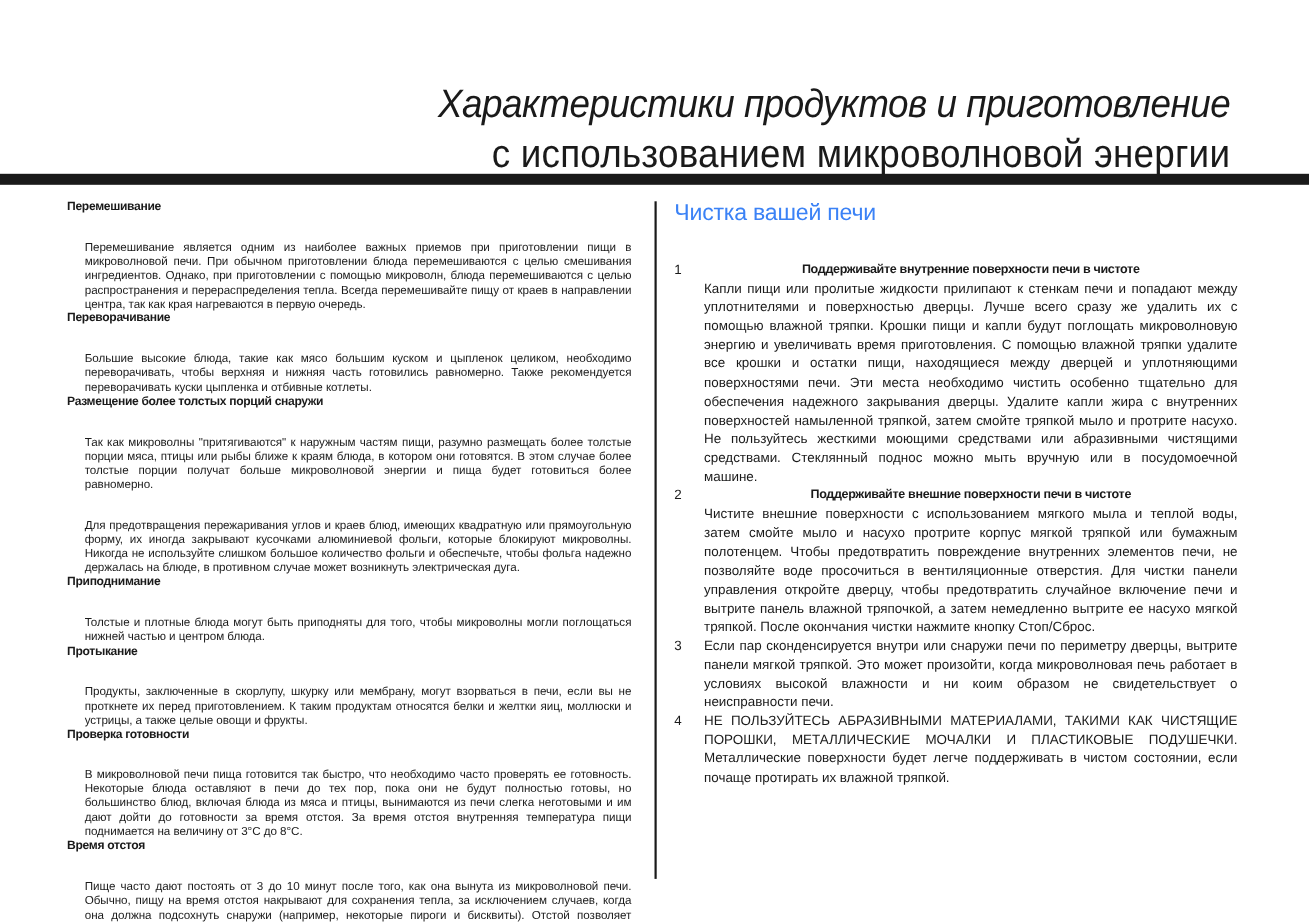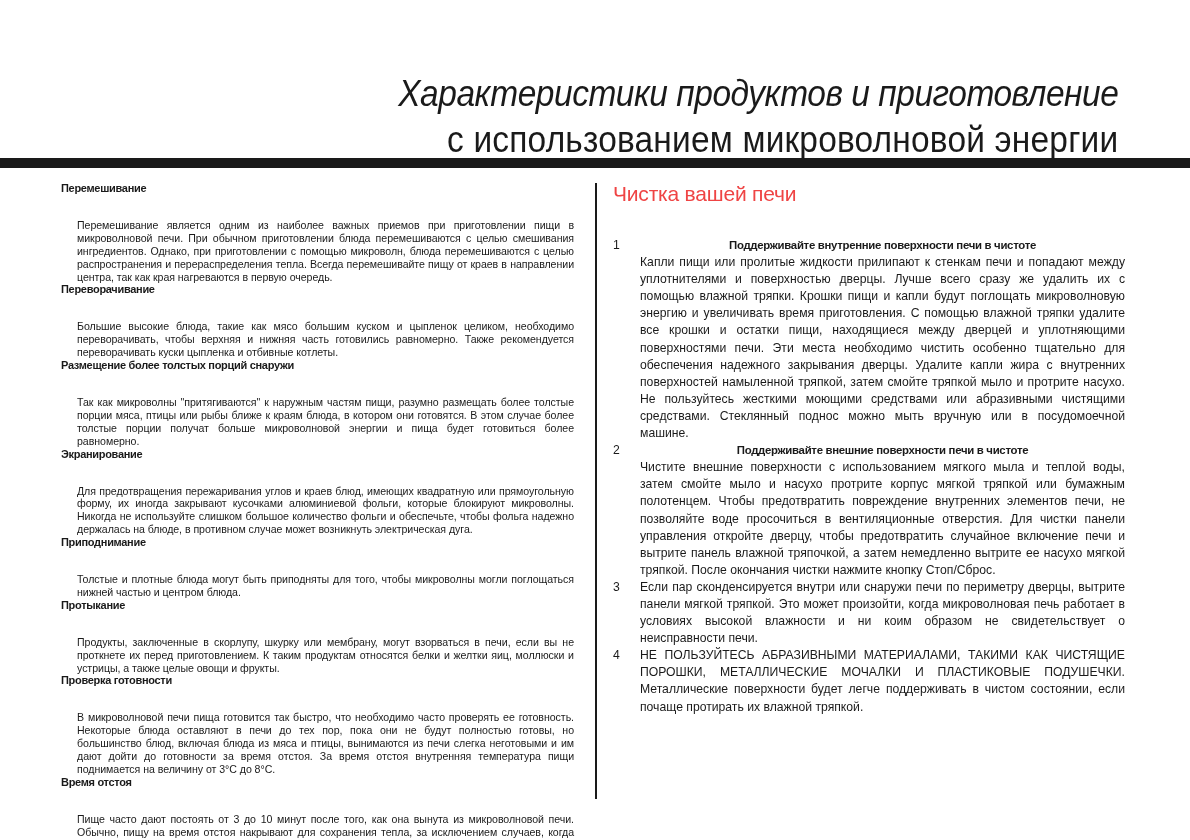--- a/index.html
+++ b/index.html
@@ -9,21 +9,21 @@
   .title-line2 { font-family: "Liberation Sans", sans-serif; font-size: 36px; line-height: 48px; color: #1a1a1a; letter-spacing: 0.2px; transform: scaleX(0.93); transform-origin: right center; white-space: nowrap; }
   .top-bar { position: absolute; left: 0; top: 158px; width: 1190px; height: 10px; background: #1a1a1a; }
 
   .left-col { position: absolute; left: 61px; top: 182px; width: 513px; font-size: 10.6px; line-height: 12.9px; }
   .sec-head { font-weight: bold; font-size: 11px; letter-spacing: -0.3px; }
   .sec-body { padding-left: 16px; text-align: justify; letter-spacing: -0.05px; margin-top: 24px; }
 
   .divider { position: absolute; left: 595px; top: 183px; width: 2px; height: 616px; background: #1a1a1a; }
 
   .right-col { position: absolute; left: 613px; top: 181px; width: 512px; }
-  .right-title { font-size: 21px; line-height: 26px; color: #ef4444; letter-spacing: -0.2px; margin-bottom: 30px; }
+  .right-title { font-size: 21px; line-height: 26px; color: #3b82f6; letter-spacing: -0.2px; margin-bottom: 30px; }
   .item { position: relative; padding-left: 27px; font-size: 12.2px; line-height: 17.1px; }
   .item-num { position: absolute; left: 0; top: 0; width: 20px; }
   .item-head { font-weight: bold; font-size: 11.4px; letter-spacing: -0.3px; text-align: center; }
   .item-body { text-align: justify; }
 </style>
 </head>
 <body>
 
 <div class="title-block">
   <div class="title-line1">Характеристики продуктов и приготовление</div>
@@ -39,21 +39,20 @@
   </div>
   <div>
     <div class="sec-head">Переворачивание</div>
     <div class="sec-body">Большие высокие блюда, такие как мясо большим куском и цыпленок целиком, необходимо переворачивать, чтобы верхняя и нижняя часть готовились равномерно. Также рекомендуется переворачивать куски цыпленка и отбивные котлеты.</div>
   </div>
   <div>
     <div class="sec-head">Размещение более толстых порций снаружи</div>
     <div class="sec-body">Так как микроволны "притягиваются" к наружным частям пищи, разумно размещать более толстые порции мяса, птицы или рыбы ближе к краям блюда, в котором они готовятся. В этом случае более толстые порции получат больше микроволновой энергии и пища будет готовиться более равномерно.</div>
   </div>
   <div>
-    <div class="sec-head">Экранирование</div>
     <div class="sec-body">Для предотвращения пережаривания углов и краев блюд, имеющих квадратную или прямоугольную форму, их иногда закрывают кусочками алюминиевой фольги, которые блокируют микроволны. Никогда не используйте слишком большое количество фольги и обеспечьте, чтобы фольга надежно держалась на блюде, в противном случае может возникнуть электрическая дуга.</div>
   </div>
   <div>
     <div class="sec-head">Приподнимание</div>
     <div class="sec-body">Толстые и плотные блюда могут быть приподняты для того, чтобы микроволны могли поглощаться нижней частью и центром блюда.</div>
   </div>
   <div>
     <div class="sec-head">Протыкание</div>
     <div class="sec-body">Продукты, заключенные в скорлупу, шкурку или мембрану, могут взорваться в печи, если вы не проткнете их перед приготовлением. К таким продуктам относятся белки и желтки яиц, моллюски и устрицы, а также целые овощи и фрукты.</div>
   </div>

